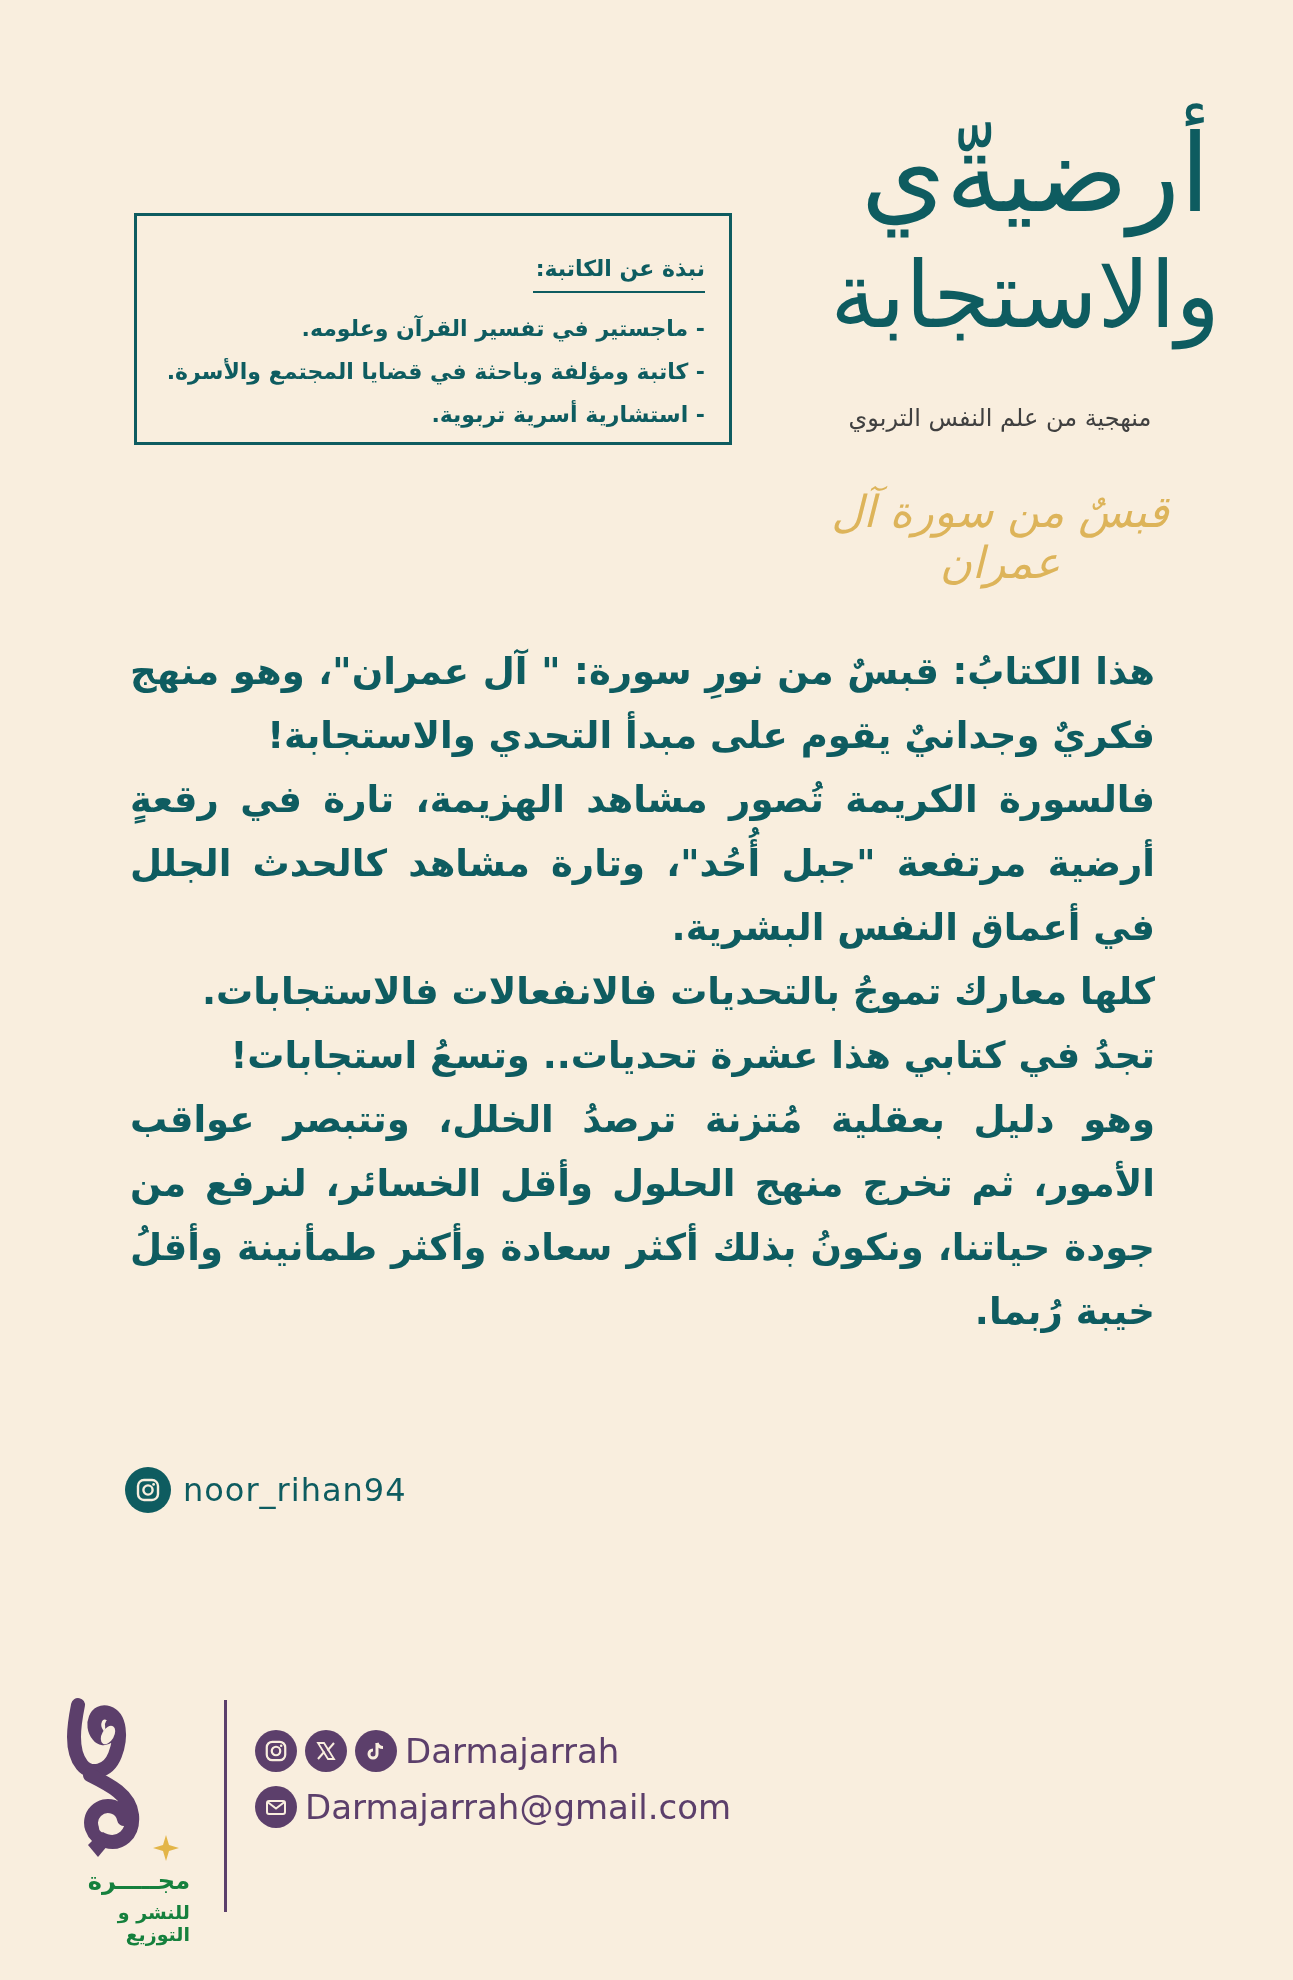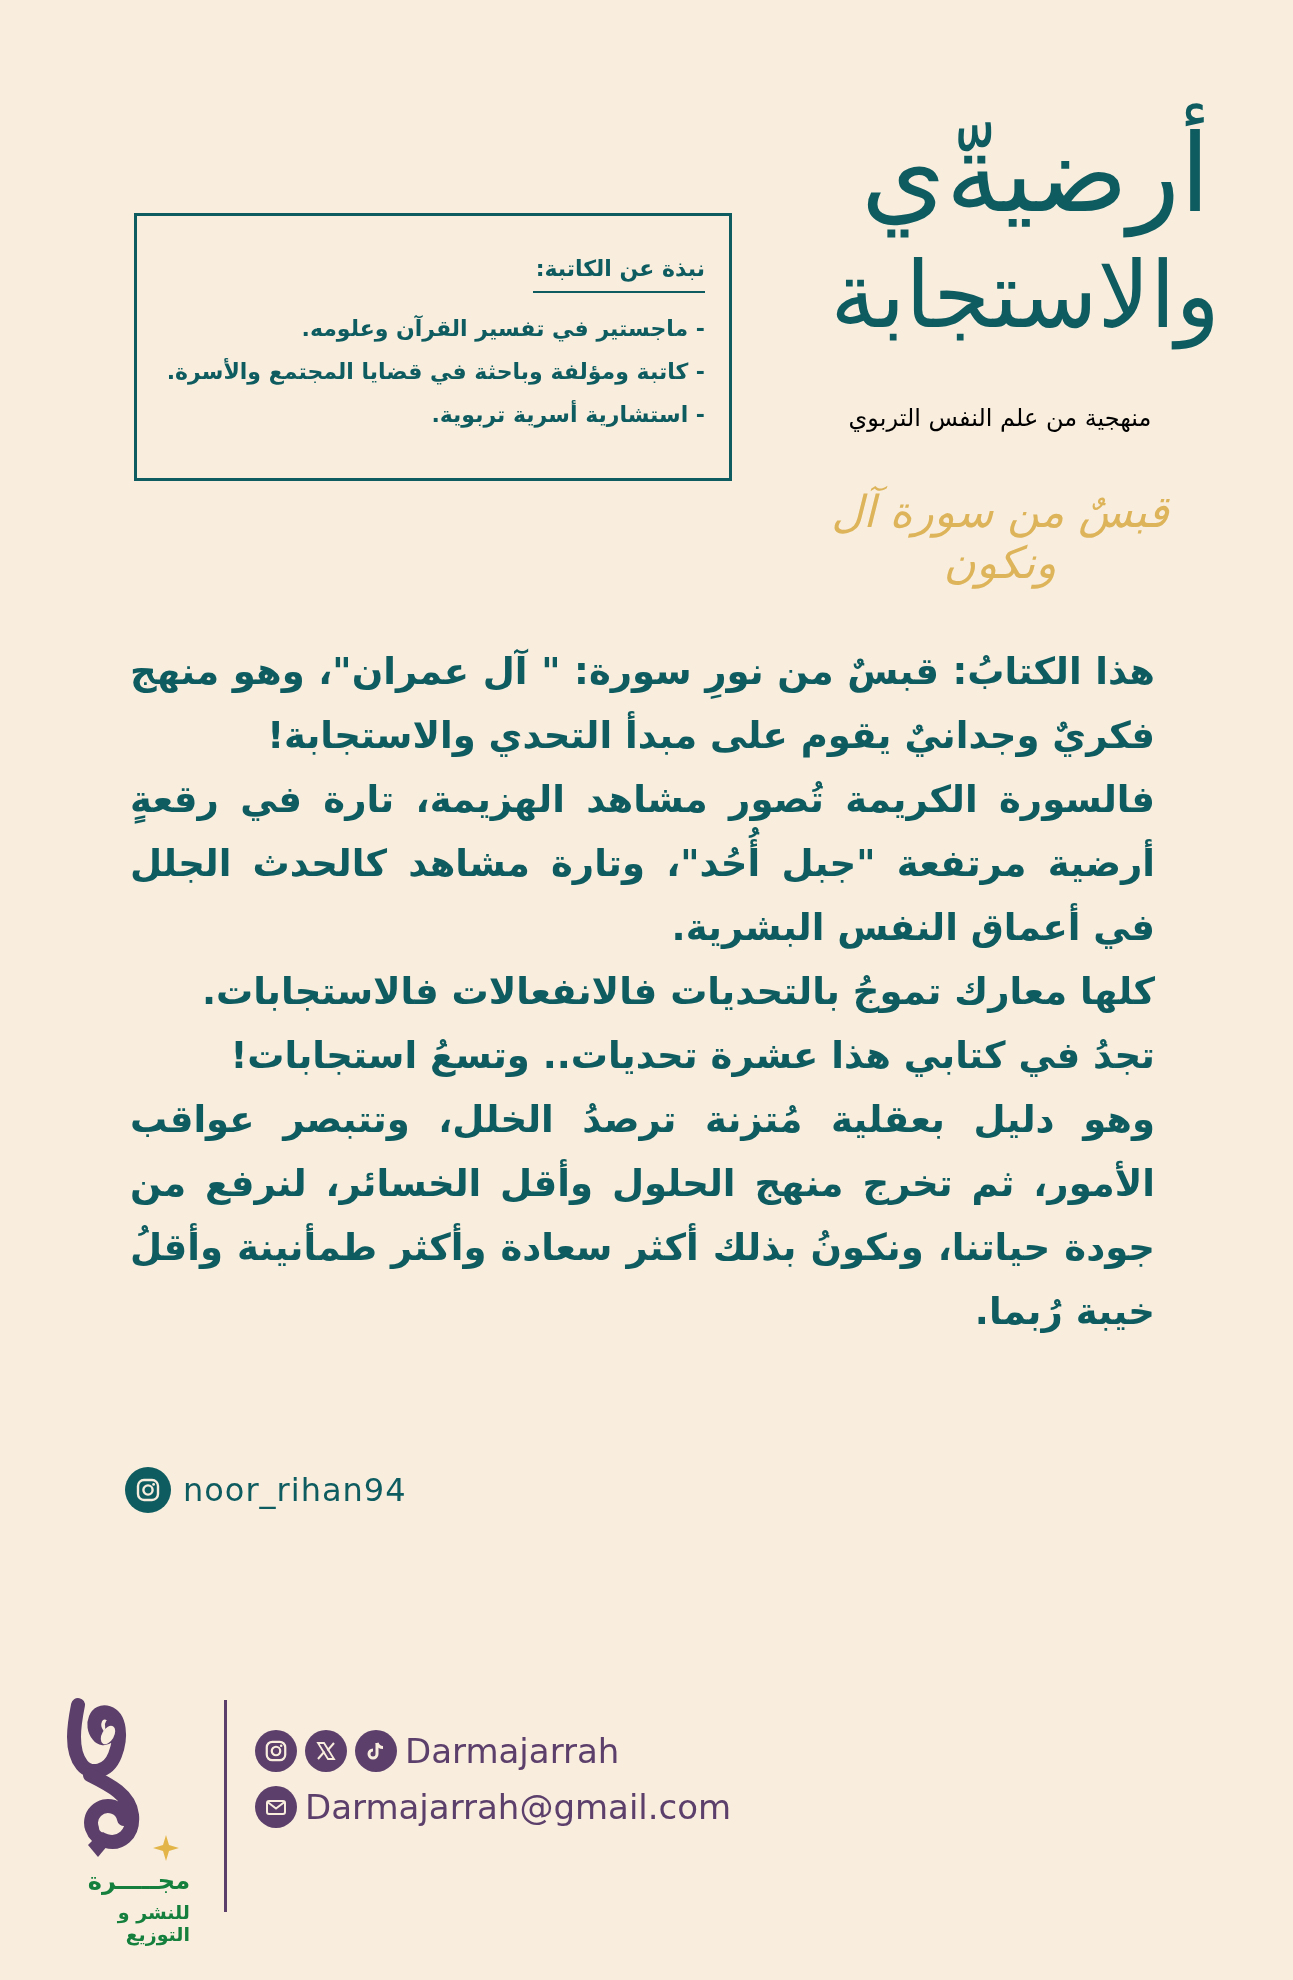--- a/index.html
+++ b/index.html
@@ -30,33 +30,33 @@
     .title-line2 {
       position: absolute; right: 0px; top: 150px;
       font-family: Liberation Serif, serif;
       font-size: 92px; line-height: 1; color: #0E5C60;
       letter-spacing: -2px;
     }
     .subtitle {
       left: 800px; top: 404px; width: 400px;
       direction: rtl; text-align: center;
       font-family: "DejaVu Sans", sans-serif;
-      font-size: 24px; color: #000000; font-weight: normal;
+      font-size: 24px; color: #404040; font-weight: normal;
     }
     .gold-line {
       left: 800px; top: 486px; width: 400px;
       direction: rtl; text-align: center;
       font-family: "DejaVu Serif", serif;
       font-style: italic;
       font-size: 44px; color: #DDB45A;
     }
 
     
     .author-box {
-      left: 134px; top: 213px; width: 598px; height: 268px;
+      left: 134px; top: 213px; width: 598px; height: 232px;
       border: 3px solid #0E5C60;
       direction: rtl;
       padding: 40px 24px 0 40px;
     }
     .author-heading {
       display: inline-block;
       font-size: 22px; font-weight: bold; color: #0E5C60;
       padding-bottom: 10px;
       border-bottom: 2px solid #0E5C60;
       width: 172px;
@@ -128,21 +128,21 @@
     }
   </style>
 </head>
 <body>
 
 <div class="abs title-block">
   <div class="title-line1">أرضيةّي</div>
   <div class="title-line2">والاستجابة</div>
 </div>
 <div class="abs subtitle">منهجية من علم النفس التربوي</div>
-<div class="abs gold-line">قبسٌ من سورة آل ونكون</div>
+<div class="abs gold-line">قبسٌ من سورة آل عمران</div>
 
 <div class="abs author-box">
   <div class="author-heading">نبذة عن الكاتبة:</div>
   <ul class="author-list">
     <li>- ماجستير في تفسير القرآن وعلومه.</li>
     <li>- كاتبة ومؤلفة وباحثة في قضايا المجتمع والأسرة.</li>
     <li>- استشارية أسرية تربوية.</li>
   </ul>
 </div>
 

